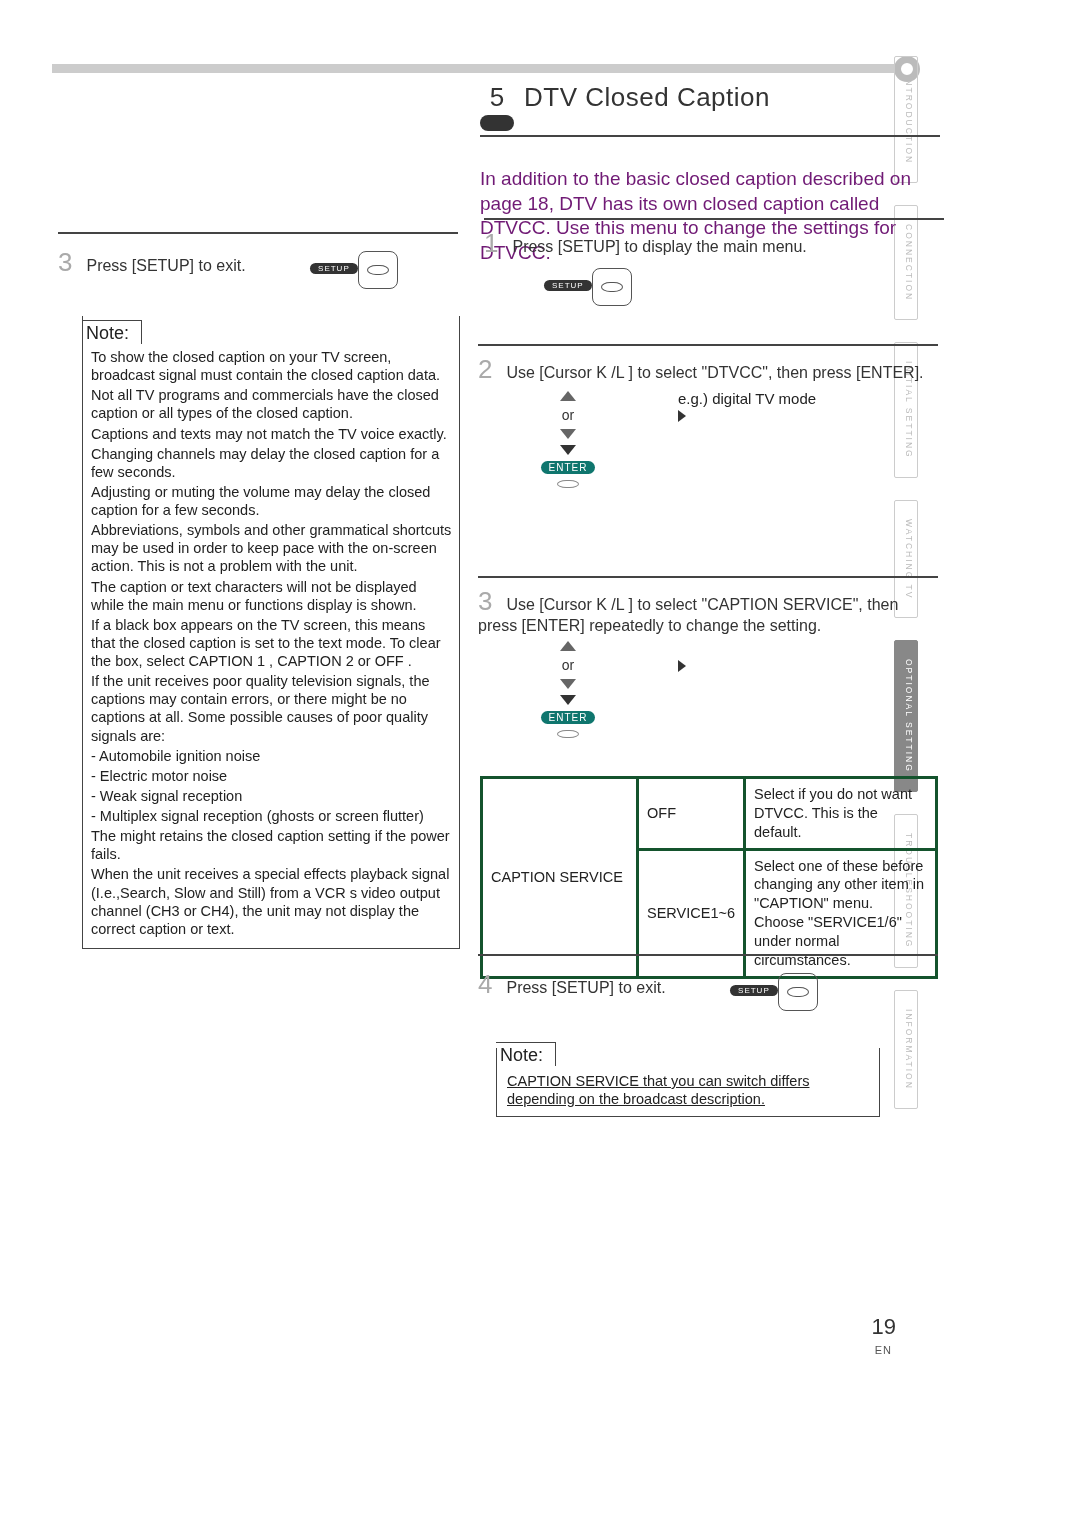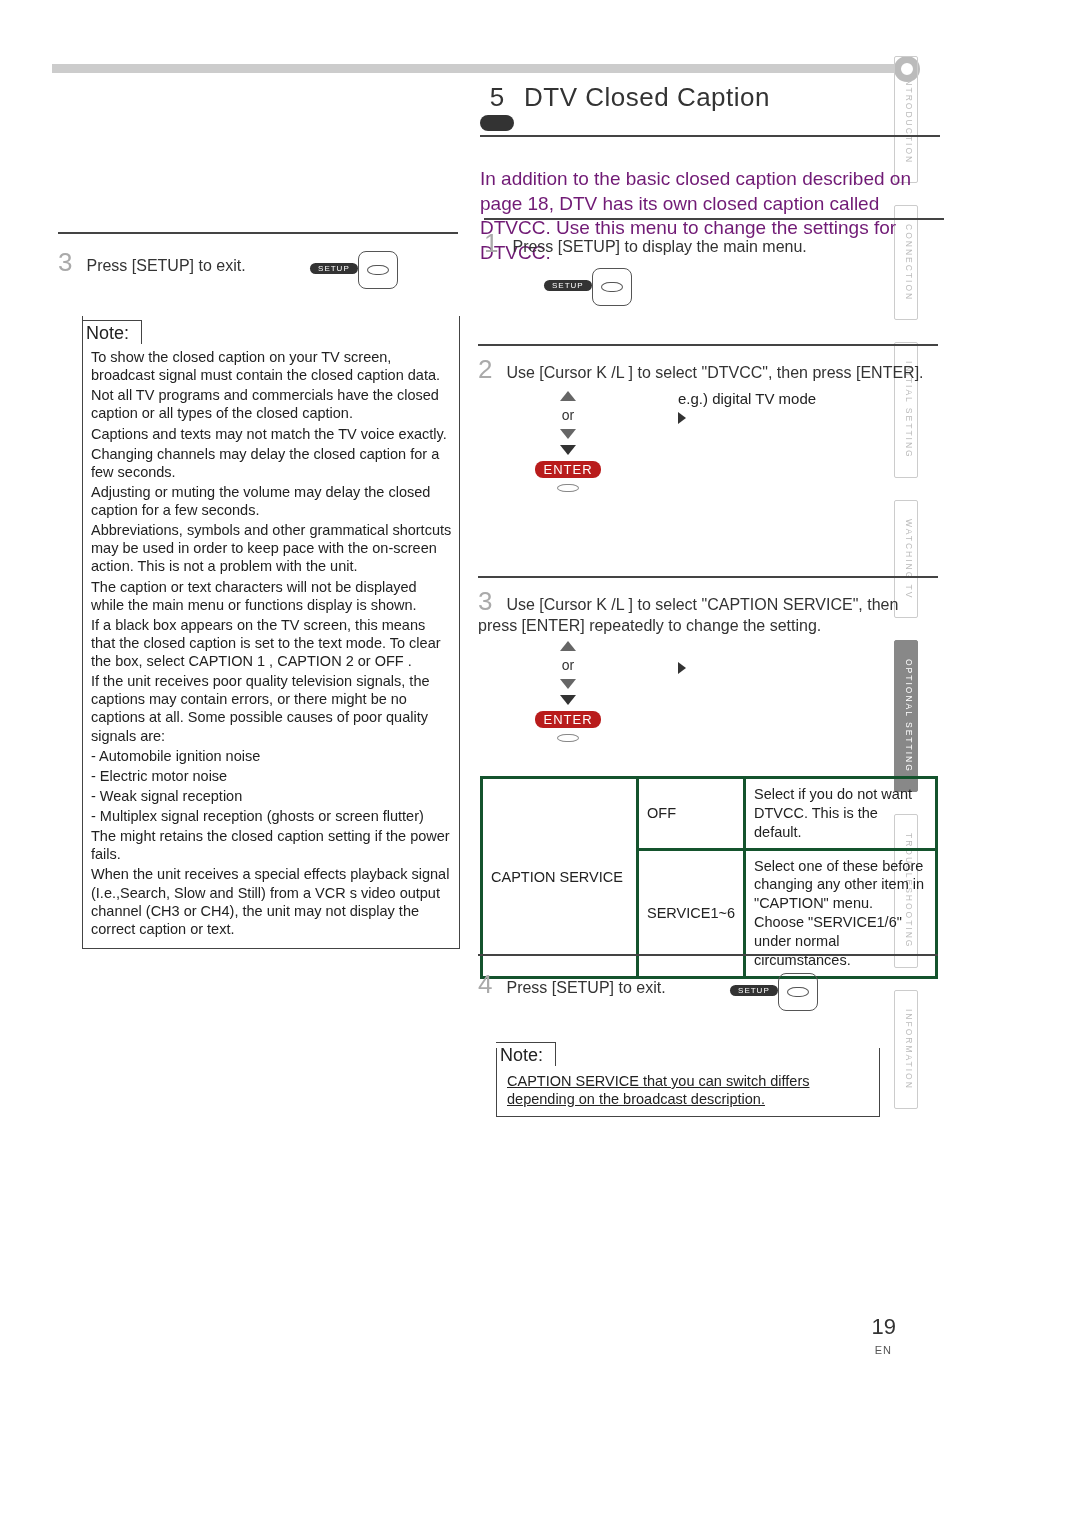--- a/index.html
+++ b/index.html
@@ -42,21 +42,21 @@
     display:flex;align-items:center;justify-content:center;}
   .remote-eye{width:22px;height:10px;border:1.5px solid #555;border-radius:50%/60%;}
 
   .nav-cluster{display:flex;flex-direction:column;align-items:center;width:60px;gap:6px;margin-left:60px;margin-top:6px;}
   .tri{width:0;height:0;border-left:8px solid transparent;border-right:8px solid transparent;}
   .tri.up{border-bottom:10px solid #666;}
   .tri.dn{border-top:10px solid #666;}
   .tri.rt{border-top:6px solid transparent;border-bottom:6px solid transparent;border-left:8px solid #333;border-right:none;}
   .tri.dn.fill{border-top:10px solid #333;}
   .or-txt{font-size:14px;color:#333;}
-  .enter-pill{background:#b91c1c;color:#fff;font-size:13px;letter-spacing:1px;border-radius:8px;padding:1px 8px;}
+  .enter-pill{background:#0f766e;color:#fff;font-size:10px;letter-spacing:1px;border-radius:8px;padding:1px 8px;}
   .blob{width:22px;height:8px;border:1.5px solid #888;border-radius:50%/60%;}
 
   .two-col-nav{display:flex;gap:80px;align-items:center;}
 
   
   .note-box{position:absolute;left:82px;top:316px;width:378px;border:1.5px solid #444;border-top:none;}
   .note-title{position:absolute;left:82px;top:320px;font-size:18px;border-top:1.5px solid #444;border-right:1.5px solid #444;padding:2px 6px 0 4px;background:#fff;width:60px;}
   .note-list{font-size:14.5px;line-height:1.25;padding:32px 6px 8px 8px;}
   .note-list p{margin:0 0 2px 0;}
   .dash{margin-left:4px;}

